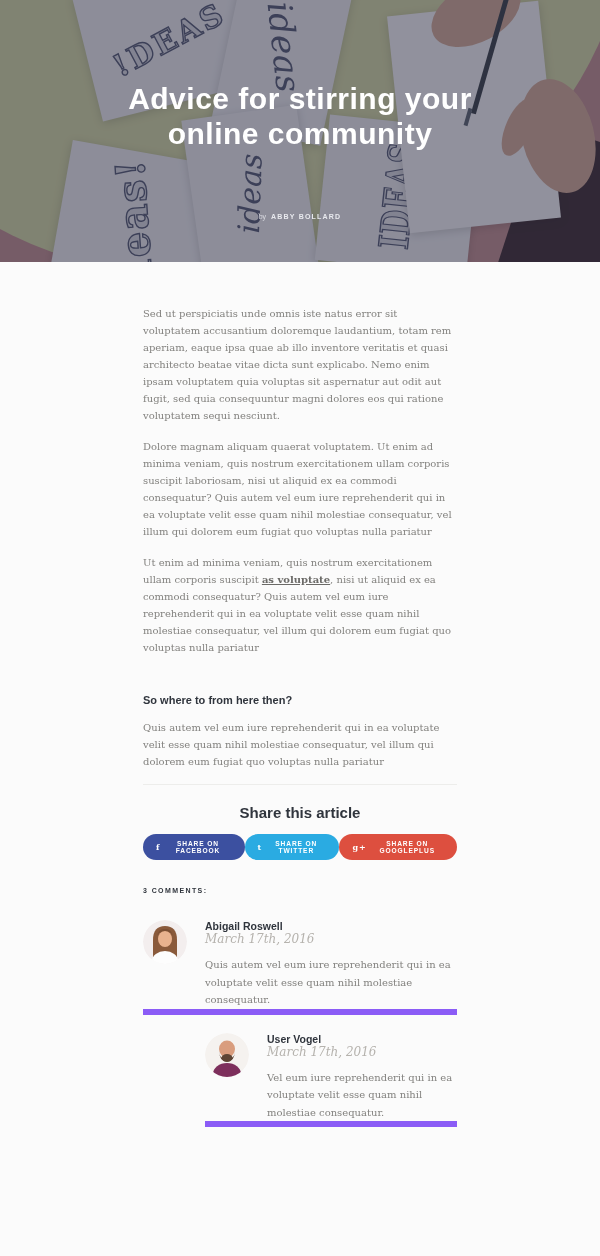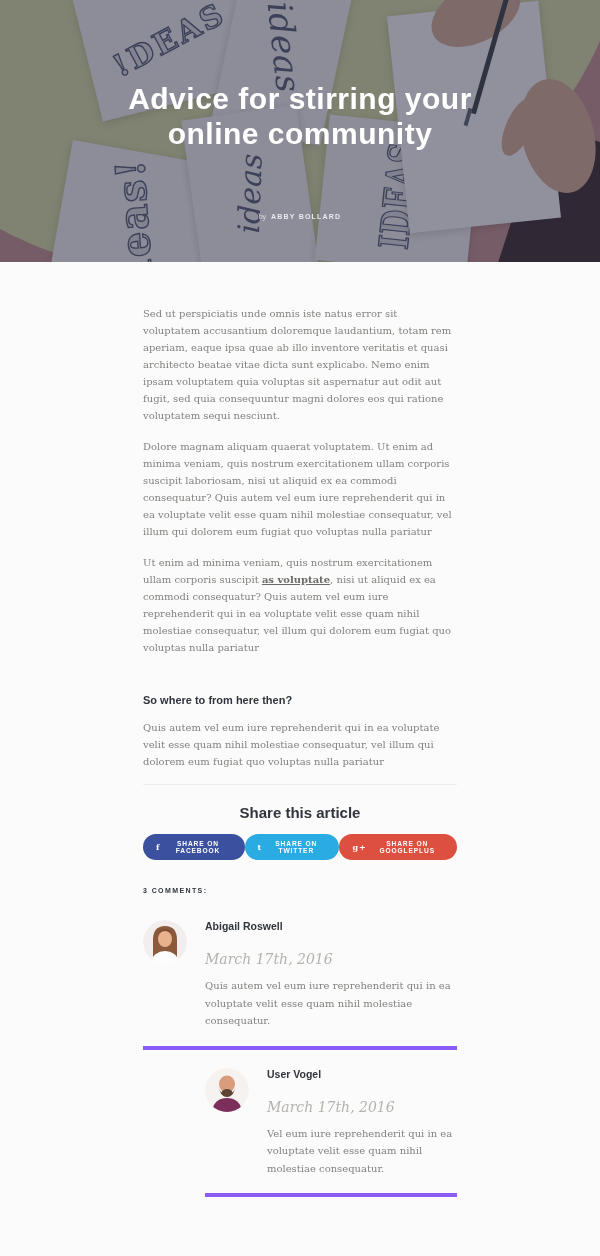--- a/index.html
+++ b/index.html
@@ -62,26 +62,26 @@
   .share-buttons { display:flex; justify-content:space-between; margin-top:13px; }
   .pill { border:none; border-radius:14px; height:26px; padding:0 13px; color:#fff; font-family:"Liberation Sans", sans-serif; font-size:6.6px; font-weight:bold; letter-spacing:.9px; cursor:pointer; display:inline-flex; align-items:center; gap:4px; }
   .pill .icon { font-family:"DejaVu Serif", serif; font-size:8px; font-weight:bold; }
   .pill-facebook { background:#3c50a0; }
   .pill-twitter { background:#2aabe2; }
   .pill-google { background:#dd4f3f; }
 
   
   .comments { margin-top:27px; }
   .comments-count { font-size:7px; font-weight:bold; letter-spacing:1.4px; color:#30353d; margin-bottom:26px; }
-  .comment { display:flex; padding-bottom:16px; border-bottom:4px solid #8b5cf6; margin-bottom:18px; }
+  .comment { display:flex; border-bottom:6px solid #8b5cf6; margin-bottom:18px; }
   .comment.indented { margin-left:62px; }
   .avatar { width:44px; height:44px; border-radius:50%; overflow:hidden; flex:none; }
   .comment-body { margin-left:18px; flex:1; }
   .comment-name { font-size:10.5px; font-weight:bold; color:#30353d; }
-  .comment-date { font-family:"DejaVu Serif", serif; font-style:italic; font-size:14px; color:#b5b2ad; margin-top:19px; }
+  .comment-date { font-family:"DejaVu Serif", serif; font-style:italic; font-size:12px; color:#b5b2ad; margin-top:0; }
   .comment-text { font-family:"DejaVu Serif", serif; font-size:10px; line-height:1.75; color:#83827f; margin-top:10px; }
 </style>
 </head>
 <body>
 
 <header class="hero">
   <div class="scene">
     <div class="corner-red"></div>
     <div class="table-circle"></div>
     <div class="corner-dark"></div>

